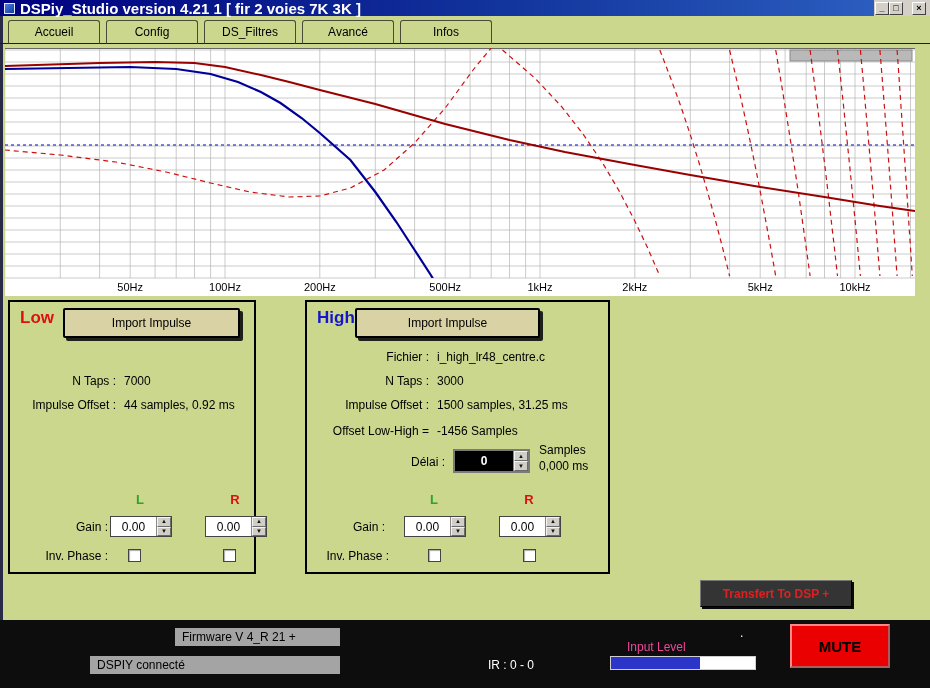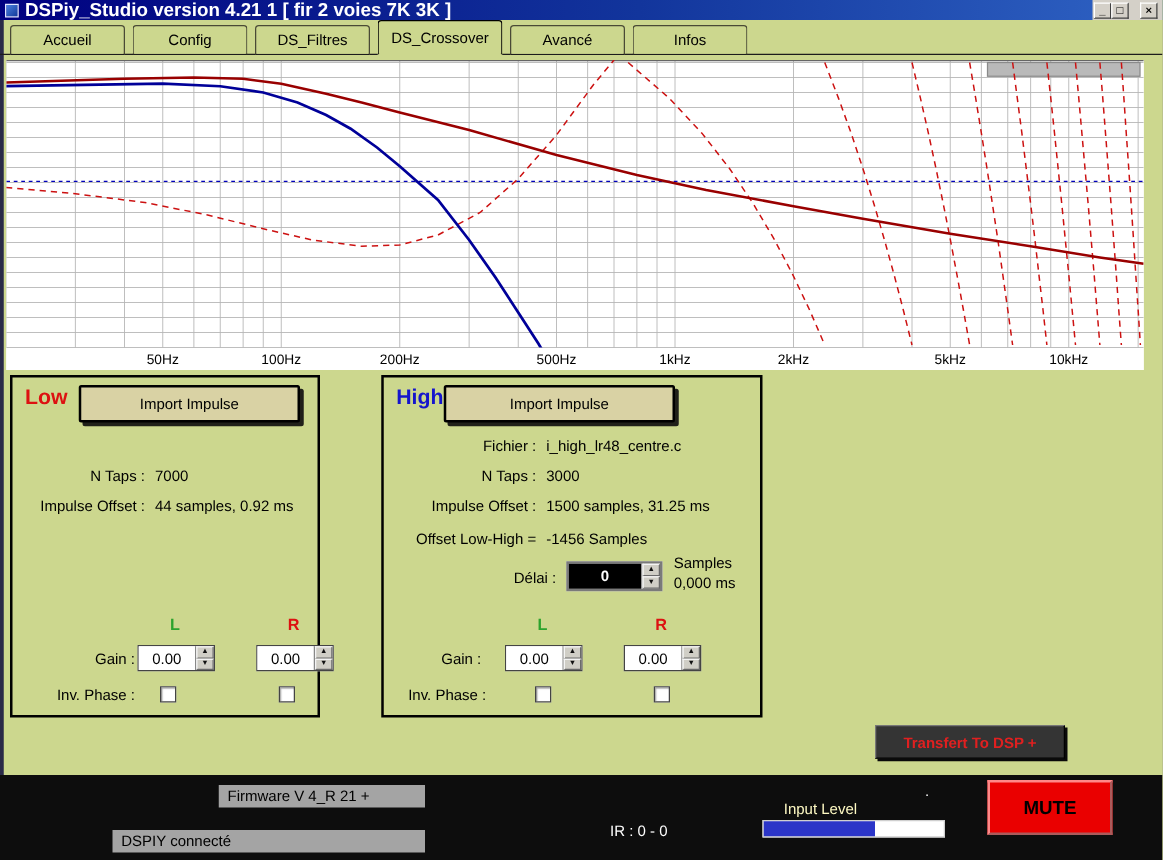--- a/index.html
+++ b/index.html
@@ -56,21 +56,21 @@
     box-shadow: inset 1px 1px 1px #aaa; }
   .freeTxt { position: absolute; font-size: 12px; white-space: nowrap; }
   .transfer-btn { position: absolute; background: #343434; color: #e02020; font-weight: bold;
     font-size: 12px; border: 1px solid #000; border-top-color: #777; border-left-color: #777;
     box-shadow: 2px 2px 0 #0a0a0a; font-family: inherit; }
   
   .statusbar { position: absolute; left: 0; top: 620px; width: 930px; height: 68px; background: #0d0d0d; }
   .status-box { position: absolute; height: 18px; background: #a4a4a4; color: #000;
     font-size: 12px; line-height: 18px; padding-left: 7px; }
   .status-text { position: absolute; color: #fff; font-size: 12px; }
-  .cream { color: #fef9c3; }
+  .cream { color: #ec4899; }
   .level-bar { position: absolute; width: 146px; height: 14px; background: #fff; border: 1px solid #cfcfcf; }
   .level-fill { height: 100%; width: 0; background: #2b35c8; }
   .mute-btn { position: absolute; width: 100px; height: 44px; background: #ea0000; color: #000;
     font-weight: bold; font-size: 15px; border: 2px outset #ff8888; font-family: inherit; }
 </style>
 </head>
 <body>
 
 <div class="window">
 
@@ -82,21 +82,20 @@
       <button class="winbtn">□</button>
       <span class="winbtn-gap"></span>
       <button class="winbtn">×</button>
     </span>
   </div>
 
   <div class="tabrow">
     <div class="tab">Accueil</div>
     <div class="tab">Config</div>
     <div class="tab">DS_Filtres</div>
-    <div class="tab active">DS_Crossover</div>
     <div class="tab">Avancé</div>
     <div class="tab">Infos</div>
   </div>
 
   <div class="chart">
     <svg id="chart-svg" width="910" height="248" viewBox="0 0 910 248">
         <rect x="0" y="0" width="910" height="248" fill="#ffffff"></rect>
         <g stroke="#b5b5b5" stroke-width="0.7">
           <line x1="-0.2" y1="0" x2="-0.2" y2="230"></line>
           <line x1="55.3" y1="0" x2="55.3" y2="230"></line>
@@ -266,21 +265,21 @@
 
     <div class="plabel" style="left:2px;top:247px;width:80px">Inv. Phase :</div>
     <span class="cb" style="left:121px;top:247px"></span>
     <span class="cb" style="left:216px;top:247px"></span>
   </div>
 
   <button class="transfer-btn" style="left:700px;top:580px;width:152px;height:27px">Transfert To DSP +</button>
 
   <div class="statusbar">
     <div class="status-box" style="left:175px;top:8px;width:165px">Firmware V 4_R 21 +</div>
-    <div class="status-box" style="left:90px;top:44px;width:250px">DSPIY connecté</div>
+    <div class="status-box" style="left:90px;top:36px;width:250px">DSPIY connecté</div>
     <div class="status-text" style="left:488px;top:38px">IR : 0 - 0</div>
     <div class="status-text cream" style="left:627px;top:20px">Input Level</div>
     <div class="status-text" style="left:740px;top:6px">.</div>
     <div class="level-bar" style="left:610px;top:36px">
       <div class="level-fill" style="width: 62%;"></div>
     </div>
     <button class="mute-btn" style="left:790px;top:4px">MUTE</button>
   </div>
 
 </div>

